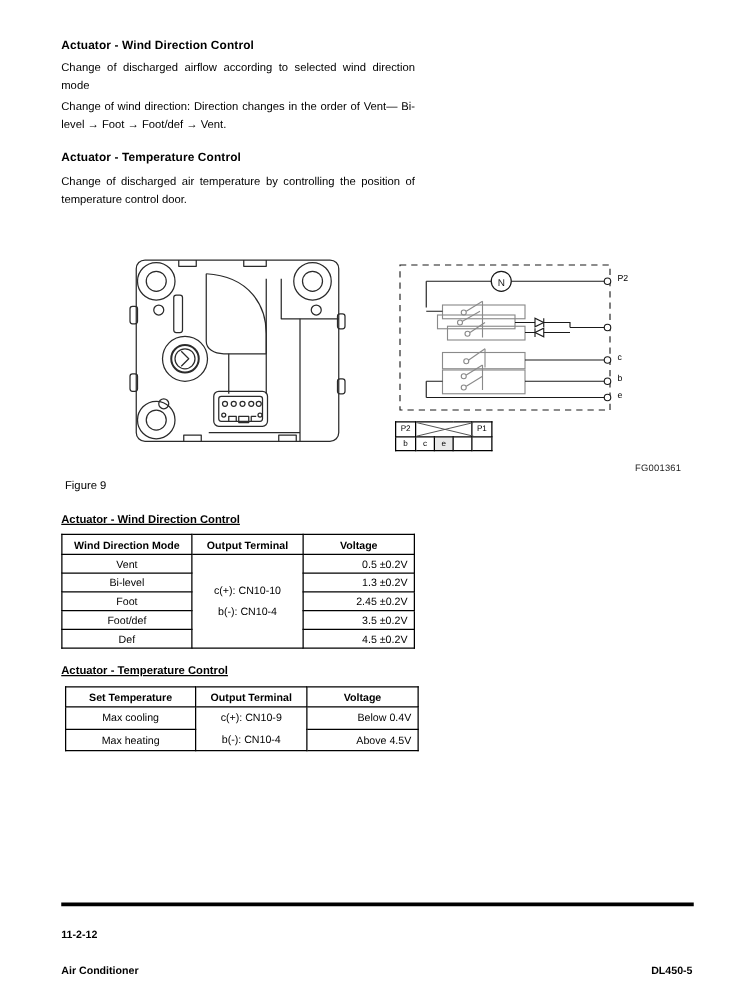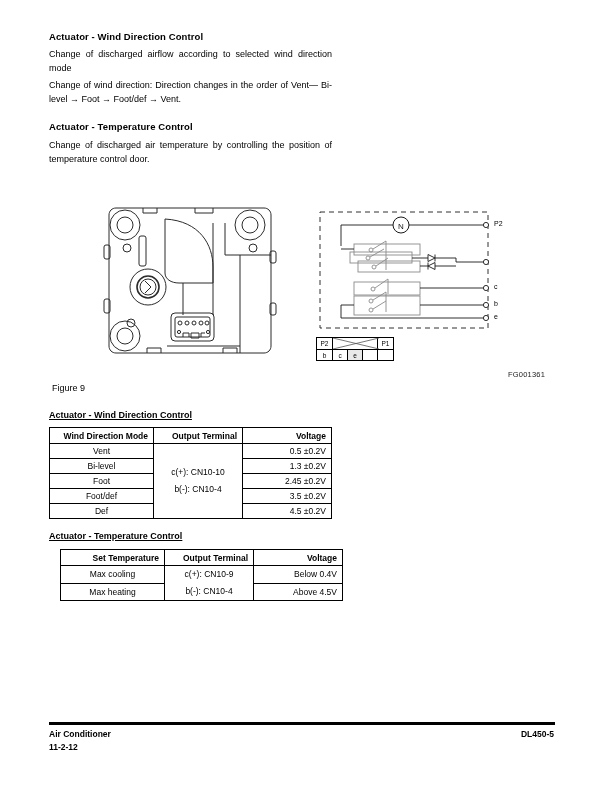--- a/index.html
+++ b/index.html
@@ -63,21 +63,21 @@
   }
   .spec-table th, .spec-table td {
     border: 1px solid #000;
     height: 15px;
     padding: 0 5px;
     font-weight: normal;
     vertical-align: middle;
   }
   .spec-table th {
     font-weight: bold;
-    text-align: right;
+    text-align: center;
     height: 16px;
   }
   .spec-table td.center { text-align: right; }
   .spec-table td.left { text-align: center; }
   .spec-table td.merged {
     text-align: center;
     line-height: 17px;
   }
 
   
@@ -105,20 +105,21 @@
     left: 49px;
     right: 49px;
     top: 722px;
     height: 2.5px;
     background: #000;
   }
   .footer-left, .footer-right {
     position: absolute;
     font-size: 8.5px;
     font-weight: bold;
+    margin-top: 42px;
   }
   .footer-left  { left: 49px;  top: 729px; }
   .footer-sub   { position: absolute; left: 49px; top: 742px; font-size: 8.5px; font-weight: bold; }
   .footer-right { right: 50px; top: 729px; text-align: right; }
 </style>
 </head>
 <body>
 
 <div class="page">
 
@@ -315,21 +316,21 @@
       </tr>
       <tr>
         <td class="left">Def</td>
         <td class="center">4.5 ±0.2V</td>
       </tr>
     </tbody>
   </table>
 
   <div class="tbl-title" style="left:49px; top:531px;">Actuator - Temperature Control</div>
 
-  <table class="spec-table" style="left:60px; top:549px; width:282px;padding-left:19px;">
+  <table class="spec-table" style="left:52px; top:549px; width:282px;padding-left:19px;">
     <thead>
       <tr>
         <th style="width:104px;">Set Temperature</th>
         <th style="width:89px;">Output Terminal</th>
         <th style="width:89px;">Voltage</th>
       </tr>
     </thead>
     <tbody>
       <tr>
         <td class="left">Max cooling</td>

